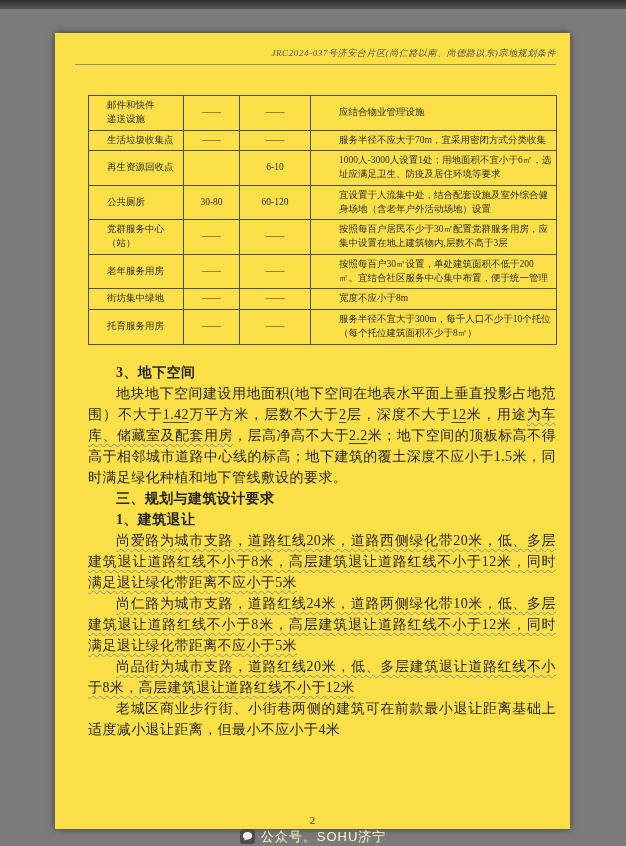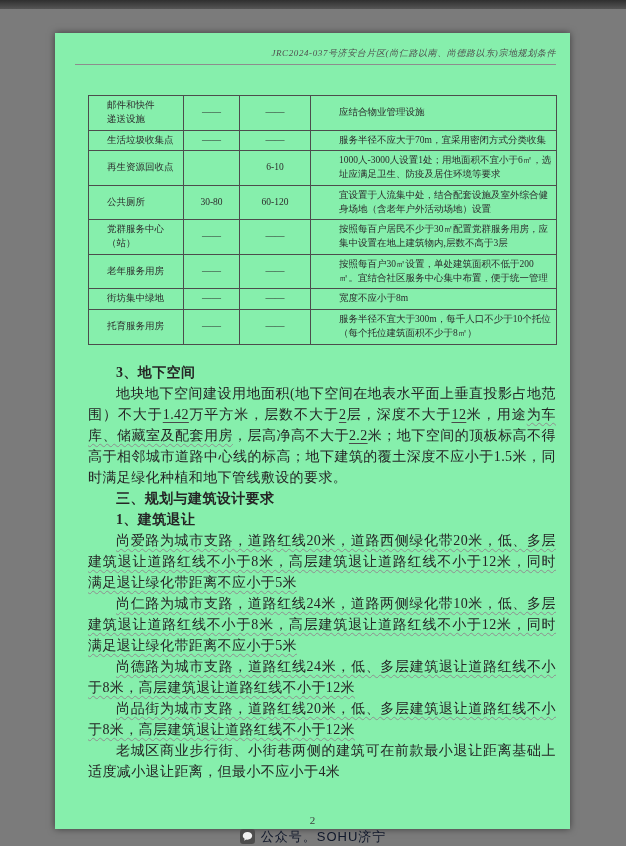--- a/index.html
+++ b/index.html
@@ -10,21 +10,21 @@
     overflow:hidden;
     position:relative;
   }
   .canvas { position:absolute; inset:0; }
   .top-strip {
     position:absolute; top:0; left:0; right:0; height:9px;
     background:linear-gradient(#2f2f2f,#555);
   }
   .page {
     position:absolute; left:55px; top:33px; width:515px; height:796px;
-    background:#86efac;
+    background:#fde047;
     box-shadow:0 0 7px rgba(0,0,0,0.5);
     padding:9px 14px 0 33px;
   }
   .page-header { text-align:right; }
   .doc-title {
     font-size:9px; font-style:italic; color:#4f4f4f; letter-spacing:0.6px;
   }
   .header-rule {
     border-bottom:1px solid #8d8d8d; margin-top:4px; margin-left:-13px;
   }
@@ -58,21 +58,21 @@
     position:absolute; bottom:3px; left:0; right:0; text-align:center;
     font-size:11px; color:#3c3c3c;
   }
   .watermark {
     position:absolute; left:0; right:0; bottom:1px; height:17px;
     display:flex; align-items:center; justify-content:center; gap:6px;
   }
   .wm-icon { display:inline-flex; }
   .wm-icon svg { display:block; }
   .wm-text {
-    font-size:13px; color:#0f172a; letter-spacing:1px;
+    font-size:13px; color:#fef9c3; letter-spacing:1px;
     font-family:"Liberation Sans", sans-serif;
   }
 </style>
 </head>
 <body>
 
 <div class="canvas">
   <div class="top-strip"></div>
 
   <div class="page">
@@ -136,21 +136,20 @@
         </tbody>
     </table>
 
     <div class="body-text" id="body-text">
         <p class="para heading"><span>3、地下空间</span></p>
         <p class="para normal"><span>地块地下空间建设用地面积(地下空间在地表水平面上垂直投影占地范围）不大于</span><span class="u-solid">1.42</span><span>万平方米，层数不大于</span><span class="u-solid">2</span><span>层，深度不大于</span><span class="u-solid">12</span><span>米，用途</span><span class="u-wavy">为车库、储藏室及配套用房</span><span>，层高净高不大于</span><span class="u-solid">2.2</span><span>米；地下空间的顶板标高不得高于相邻城市道路中心线的标高；地下建筑的覆土深度不应小于1.5米，同时满足绿化种植和地下管线敷设的要求。</span></p>
         <p class="para heading"><span>三、规划与建筑设计要求</span></p>
         <p class="para heading"><span>1、建筑退让</span></p>
         <p class="para normal"><span class="u-wavy">尚爱路为城市支路，道路红线20米，道路西侧绿化带20米，低、多层建筑退让道路红线不小于8米，高层建筑退让道路红线不小于12米，同时满足退让绿化带距离不应小于5米</span></p>
         <p class="para normal"><span class="u-wavy">尚仁路为城市支路，道路红线24米，道路两侧绿化带10米，低、多层建筑退让道路红线不小于8米，高层建筑退让道路红线不小于12米，同时满足退让绿化带距离不应小于5米</span></p>
-        <p class="para normal"><span class="u-wavy">尚德路为城市支路，道路红线24米，低、多层建筑退让道路红线不小于8米，高层建筑退让道路红线不小于12米</span></p>
         <p class="para normal"><span class="u-wavy">尚品街为城市支路，道路红线20米，低、多层建筑退让道路红线不小于8米，高层建筑退让道路红线不小于12米</span></p>
         <p class="para normal"><span>老城区商业步行街、小街巷两侧的建筑可在前款最小退让距离基础上适度减小退让距离，但最小不应小于4米</span></p>
       </div>
 
     <div class="page-number">2</div>
   </div>
 
   <div class="watermark">
     <span class="wm-icon">
       <svg width="15" height="15" viewBox="0 0 16 16" aria-hidden="true">

